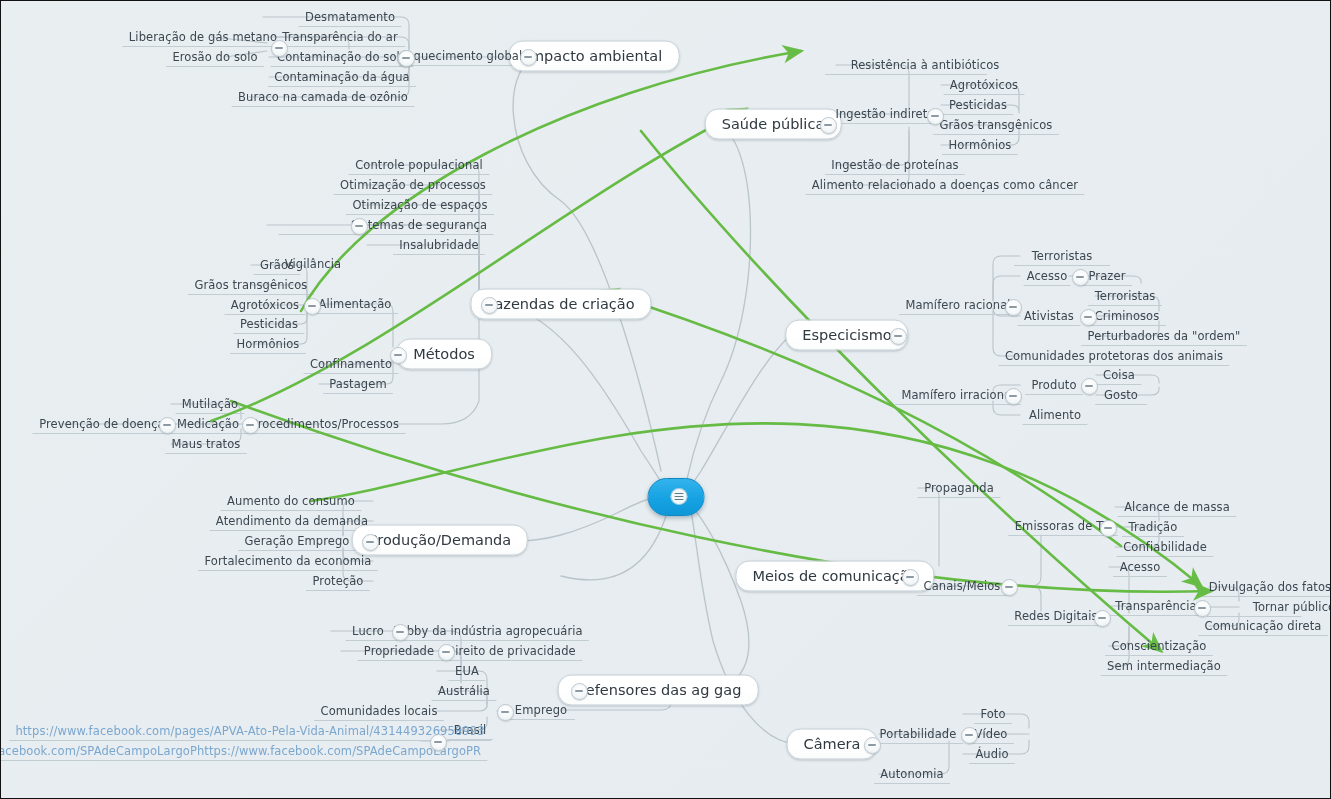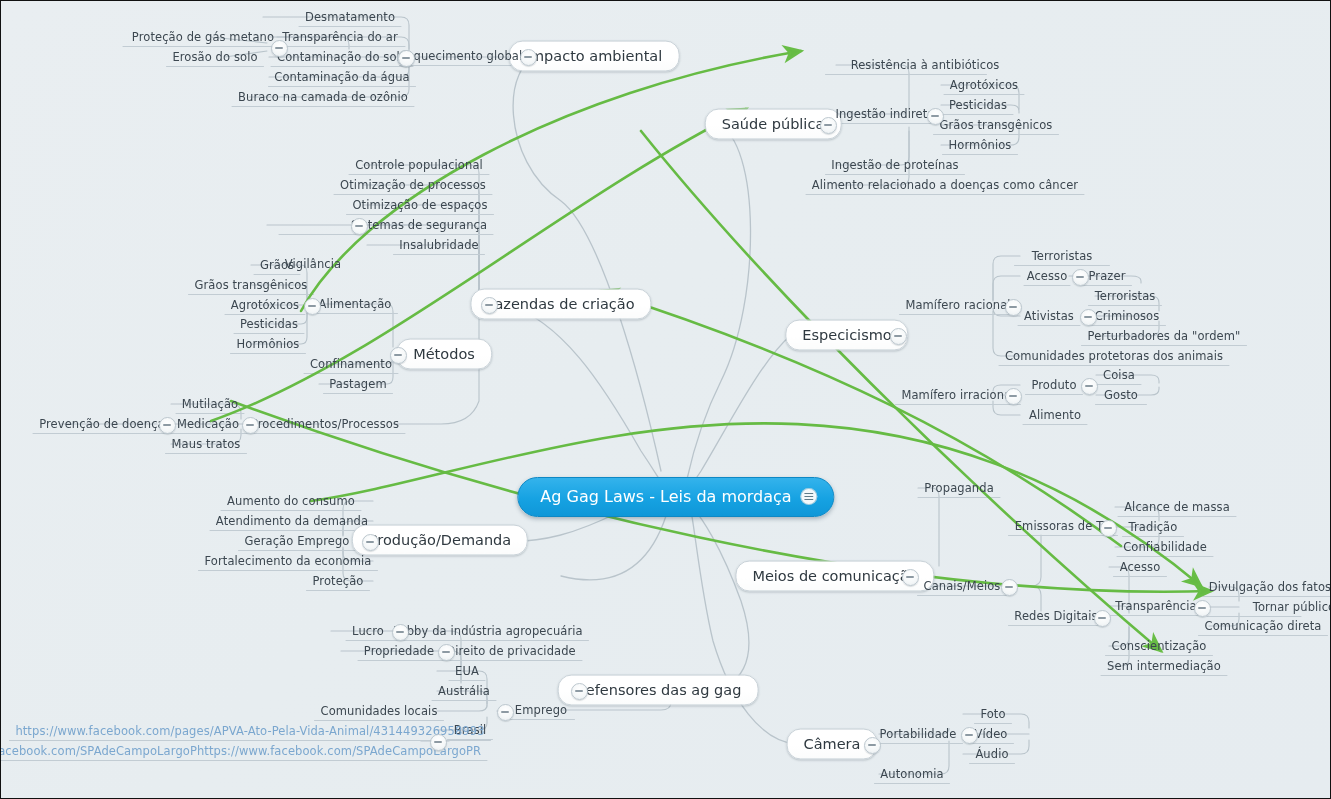--- a/index.html
+++ b/index.html
@@ -307,21 +307,21 @@
       <div class="bubble big" style="left: 560px; top: 303px;"><span>Fazendas de criação</span></div>
       <div class="bubble big" style="left: 443px; top: 353px;"><span>Métodos</span></div>
       <div class="bubble big" style="left: 846px; top: 334px;"><span>Especicismo</span></div>
       <div class="bubble big" style="left: 439px; top: 539px;"><span>Produção/Demanda</span></div>
       <div class="bubble big" style="left: 834px; top: 575px;"><span>Meios de comunicação</span></div>
       <div class="bubble big" style="left: 657px; top: 689px;"><span>Defensores das ag gag</span></div>
       <div class="bubble big" style="left: 831px; top: 743px;"><span>Câmera</span></div>
     </div>
   <div id="label-host">
       <div class="lbl" style="left: 349px; top: 16px;">Desmatamento</div>
-      <div class="lbl" style="left: 202px; top: 36px;">Proteção de gás metano</div>
+      <div class="lbl" style="left: 202px; top: 36px;">Liberação de gás metano</div>
       <div class="lbl" style="left: 339px; top: 36px;">Transparência do ar</div>
       <div class="lbl" style="left: 214px; top: 56px;">Erosão do solo</div>
       <div class="lbl" style="left: 341px; top: 56px;">Contaminação do solo</div>
       <div class="lbl" style="left: 463px; top: 55px;">Aquecimento global</div>
       <div class="lbl" style="left: 341px; top: 76px;">Contaminação da água</div>
       <div class="lbl" style="left: 322px; top: 96px;">Buraco na camada de ozônio</div>
       <div class="lbl" style="left: 924px; top: 64px;">Resistência à antibióticos</div>
       <div class="lbl" style="left: 983px; top: 84px;">Agrotóxicos</div>
       <div class="lbl" style="left: 884px; top: 113px;">Ingestão indireta</div>
       <div class="lbl" style="left: 977px; top: 104px;">Pesticidas</div>
@@ -428,21 +428,20 @@
       <div class="knob" style="left: 577px; top: 689px;"></div>
       <div class="knob" style="left: 398px; top: 630px;"></div>
       <div class="knob" style="left: 444px; top: 650px;"></div>
       <div class="knob" style="left: 503px; top: 710px;"></div>
       <div class="knob" style="left: 436px; top: 740px;"></div>
       <div class="knob" style="left: 870px; top: 743px;"></div>
       <div class="knob" style="left: 967px; top: 733px;"></div>
     </div>
 
   <div class="root" id="root-node" style="left:675px;top:496px;">
-    <span>Ag Gag Laws - Leis da mordaça</span>
     <span class="root-badge">
       <i></i>
         <i></i>
         <i></i>
     </span>
   </div>
 
 </div>
 
 </body></html>

